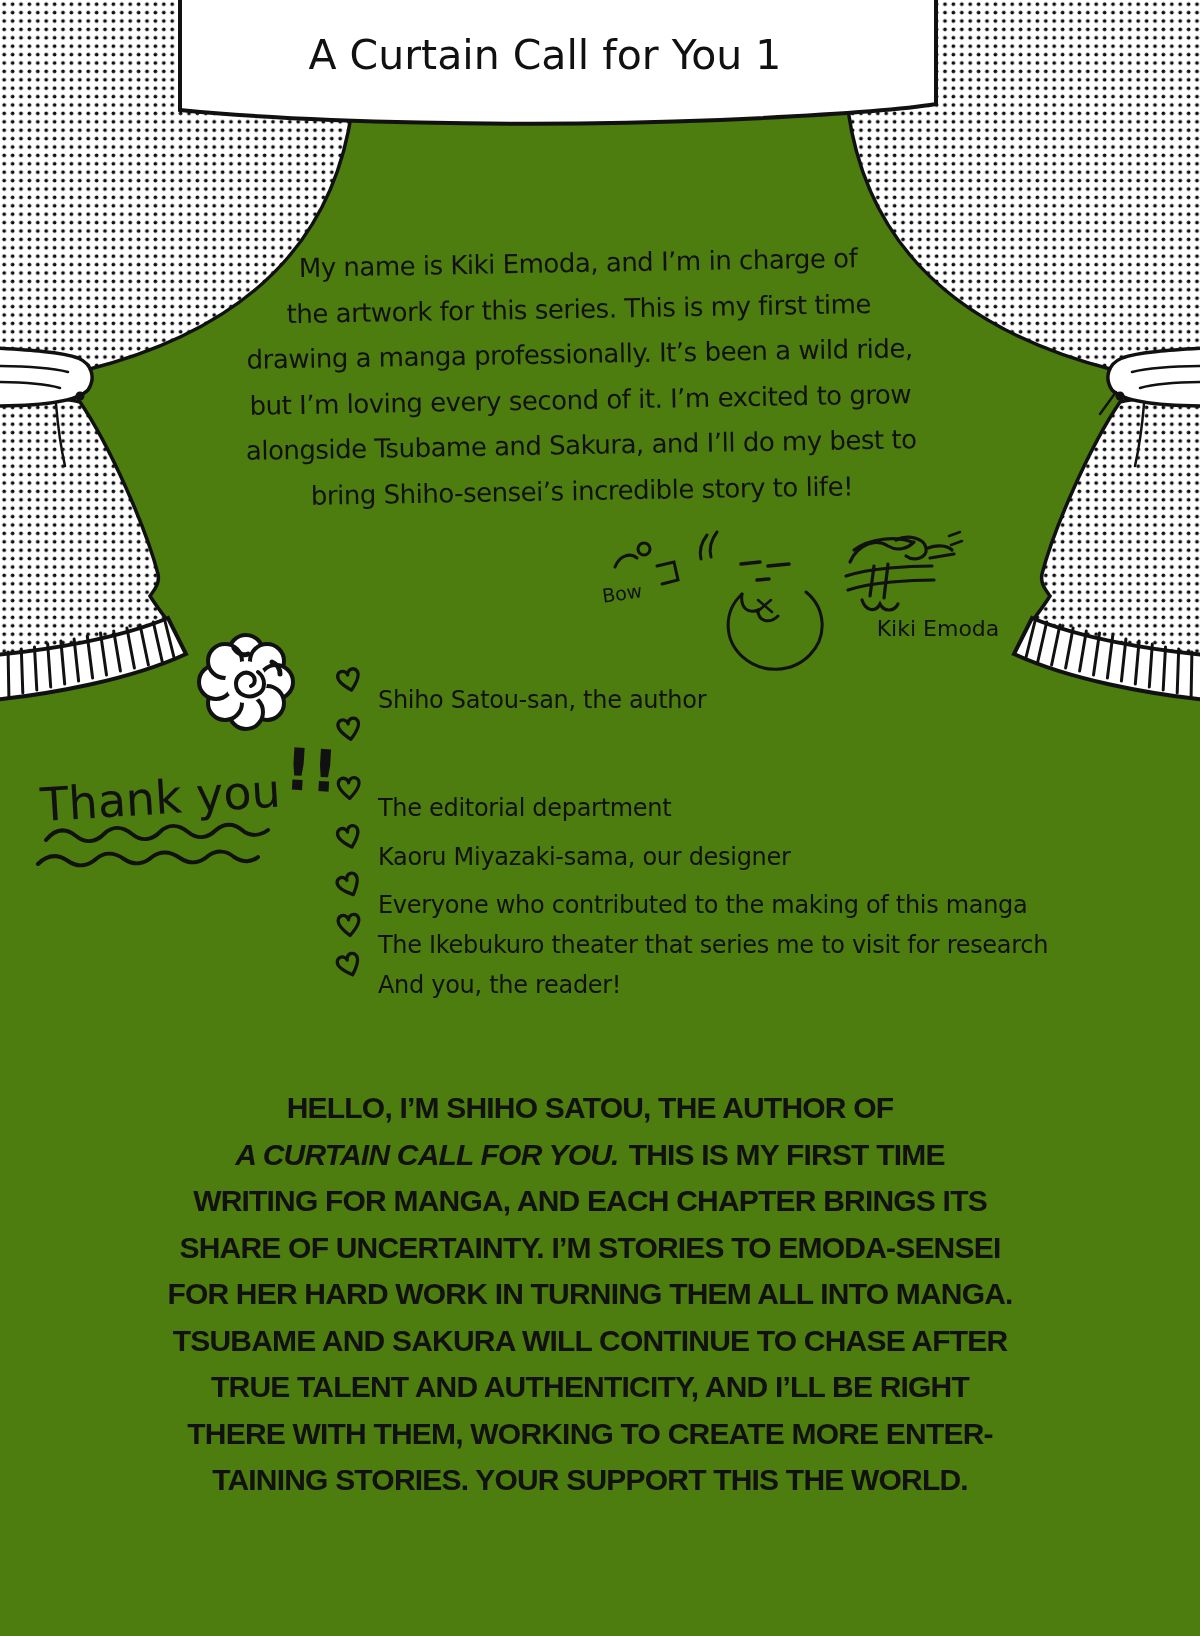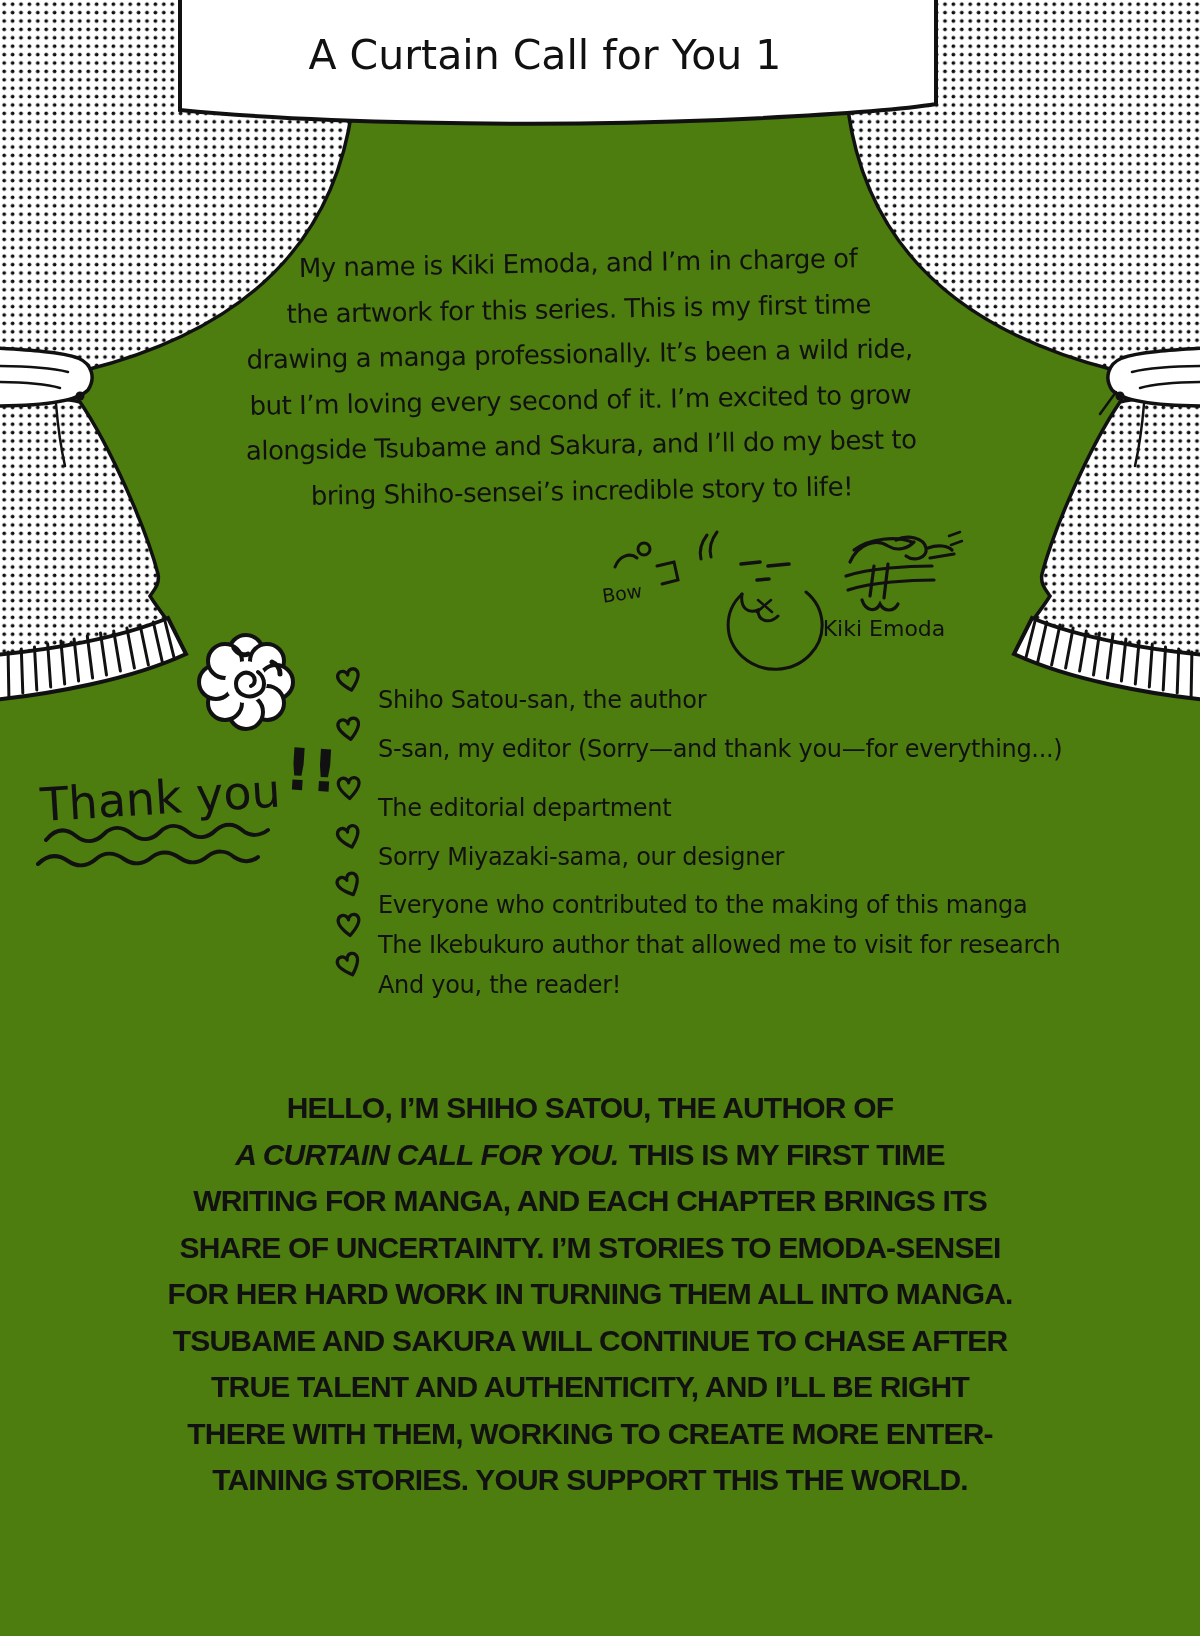--- a/index.html
+++ b/index.html
@@ -24,21 +24,21 @@
     text-align:center; font-size:26px; line-height:45.5px;
     letter-spacing:-0.5px; transform:rotate(-1deg); z-index:2;
   }
 
   
   .bow-label {
     position:absolute; left:602px; top:582px; font-size:19px;
     transform:rotate(-8deg); z-index:2;
   }
   .sig-name {
-    position:absolute; left:814px; top:616px; width:140px;
+    position:absolute; left:868px; top:616px; width:140px;
     text-align:center; font-size:22px; z-index:2;
   }
 
   
   .thankyou {
     position:absolute; left:40px; top:758px; z-index:2;
     transform:rotate(-3.5deg); white-space:nowrap;
   }
   .ty-text { font-size:46px; }
   .ty-bang { display:inline-block; font-size:58px; font-weight:bold;
@@ -169,45 +169,44 @@
   <div class="thx-item r1">
     <svg class="heart" width="30" height="28" viewBox="0 0 24 24" style="transform:rotate(-14deg)">
         <path d="M12,21 C5.5,15 2,10 3.4,6.2 C4.6,3 8.6,2.4 10.7,4.8 C11.5,5.7 12,6.8 12,7.6 C12,6.8 12.5,5.7 13.3,4.8 C15.4,2.4 19.4,3 20.6,6.2 C22,10 18.5,15 12,21 Z" fill="none" stroke="#111" stroke-width="2.8" stroke-linejoin="round"></path>
       </svg>
     <span class="thx-label">Shiho Satou-san, the author</span>
   </div>
   <div class="thx-item r2">
     <svg class="heart" width="30" height="28" viewBox="0 0 24 24" style="transform:rotate(-10deg)">
         <path d="M12,21 C5.5,15 2,10 3.4,6.2 C4.6,3 8.6,2.4 10.7,4.8 C11.5,5.7 12,6.8 12,7.6 C12,6.8 12.5,5.7 13.3,4.8 C15.4,2.4 19.4,3 20.6,6.2 C22,10 18.5,15 12,21 Z" fill="none" stroke="#111" stroke-width="2.8" stroke-linejoin="round"></path>
       </svg>
-    <span class="thx-label">S-san, my editor (Sorry—and thank you—for everything...)</span>
   </div>
   <div class="thx-item r3">
     <svg class="heart" width="30" height="28" viewBox="0 0 24 24" style="transform:rotate(-4deg)">
         <path d="M12,21 C5.5,15 2,10 3.4,6.2 C4.6,3 8.6,2.4 10.7,4.8 C11.5,5.7 12,6.8 12,7.6 C12,6.8 12.5,5.7 13.3,4.8 C15.4,2.4 19.4,3 20.6,6.2 C22,10 18.5,15 12,21 Z" fill="none" stroke="#111" stroke-width="2.8" stroke-linejoin="round"></path>
       </svg>
     <span class="thx-label">The editorial department</span>
   </div>
   <div class="thx-item r4">
     <svg class="heart" width="30" height="28" viewBox="0 0 24 24" style="transform:rotate(-16deg)">
         <path d="M12,21 C5.5,15 2,10 3.4,6.2 C4.6,3 8.6,2.4 10.7,4.8 C11.5,5.7 12,6.8 12,7.6 C12,6.8 12.5,5.7 13.3,4.8 C15.4,2.4 19.4,3 20.6,6.2 C22,10 18.5,15 12,21 Z" fill="none" stroke="#111" stroke-width="2.8" stroke-linejoin="round"></path>
       </svg>
-    <span class="thx-label">Sorry Miyazaki-sama, our designer</span>
+    <span class="thx-label">Kaoru Miyazaki-sama, our designer</span>
   </div>
   <div class="thx-item r5">
     <svg class="heart" width="30" height="28" viewBox="0 0 24 24" style="transform:rotate(-24deg)">
         <path d="M12,21 C5.5,15 2,10 3.4,6.2 C4.6,3 8.6,2.4 10.7,4.8 C11.5,5.7 12,6.8 12,7.6 C12,6.8 12.5,5.7 13.3,4.8 C15.4,2.4 19.4,3 20.6,6.2 C22,10 18.5,15 12,21 Z" fill="none" stroke="#111" stroke-width="2.8" stroke-linejoin="round"></path>
       </svg>
     <span class="thx-label">Everyone who contributed to the making of this manga</span>
   </div>
   <div class="thx-item r6">
     <svg class="heart" width="30" height="28" viewBox="0 0 24 24" style="transform:rotate(-6deg)">
         <path d="M12,21 C5.5,15 2,10 3.4,6.2 C4.6,3 8.6,2.4 10.7,4.8 C11.5,5.7 12,6.8 12,7.6 C12,6.8 12.5,5.7 13.3,4.8 C15.4,2.4 19.4,3 20.6,6.2 C22,10 18.5,15 12,21 Z" fill="none" stroke="#111" stroke-width="2.8" stroke-linejoin="round"></path>
       </svg>
-    <span class="thx-label">The Ikebukuro author that allowed me to visit for research</span>
+    <span class="thx-label">The Ikebukuro theater that series me to visit for research</span>
   </div>
   <div class="thx-item r7">
     <svg class="heart" width="30" height="28" viewBox="0 0 24 24" style="transform:rotate(-20deg)">
         <path d="M12,21 C5.5,15 2,10 3.4,6.2 C4.6,3 8.6,2.4 10.7,4.8 C11.5,5.7 12,6.8 12,7.6 C12,6.8 12.5,5.7 13.3,4.8 C15.4,2.4 19.4,3 20.6,6.2 C22,10 18.5,15 12,21 Z" fill="none" stroke="#111" stroke-width="2.8" stroke-linejoin="round"></path>
       </svg>
     <span class="thx-label">And you, the reader!</span>
   </div>
 
   <div class="afterword">
     <div>HELLO, I’M SHIHO SATOU, THE AUTHOR OF</div>

